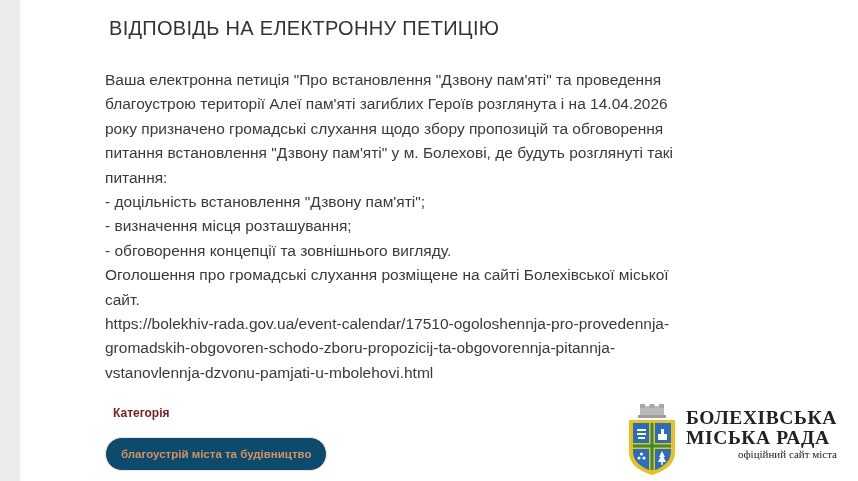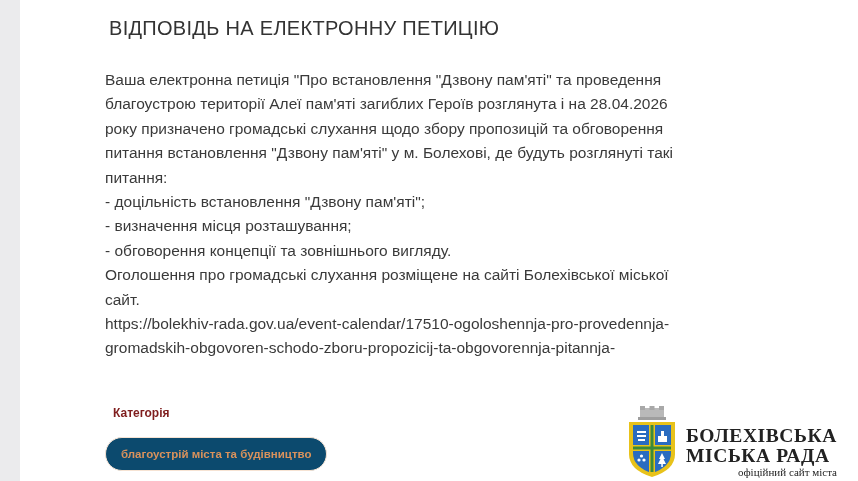--- a/index.html
+++ b/index.html
@@ -34,21 +34,21 @@
       position: absolute; top: 437px; left: 0;
       height: 34px; padding: 0 15px;
       border: 1.5px solid #f6e3d3; border-radius: 18px;
       display: flex; align-items: center;
       font-size: 11.5px; font-weight: bold; color: #d9925c;
       background: #0c4a6e; box-sizing: border-box; white-space: nowrap;
       cursor: pointer;
     }
     .logo {
       position: absolute; left: 624px; top: 404px; width: 220px; height: 74px;
-      display: flex; align-items: flex-end;
+      display: flex; align-items: flex-start;
     }
     .coat {
       width: 56px; height: 72px; margin-right: 6px;
     }
     .logo-text { display: flex; flex-direction: column; margin-top: 4px; }
     .logo-line {
       font-family: "Liberation Serif", "DejaVu Serif", serif;
       font-weight: bold; font-size: 19.5px; line-height: 20px;
       color: #222222; letter-spacing: 0.6px; white-space: nowrap;
     }
@@ -61,31 +61,32 @@
 </head>
 <body>
 
 <div class="left-strip"></div>
 
 <div class="content">
   <h1 class="page-title">ВІДПОВІДЬ НА ЕЛЕКТРОННУ ПЕТИЦІЮ</h1>
 
   <div class="body-text">
     <div>Ваша електронна петиція "Про встановлення "Дзвону пам'яті" та проведення</div>
-    <div>благоустрою території Алеї пам'яті загиблих Героїв розглянута і на 28.04.2026</div>
+    <div>благоустрою території Алеї пам'яті загиблих Героїв розглянута і на 14.04.2026</div>
     <div>року призначено громадські слухання щодо збору пропозицій та обговорення</div>
     <div>питання встановлення "Дзвону пам'яті" у м. Болехові, де будуть розглянуті такі</div>
     <div>питання:</div>
     <div>- доцільність встановлення "Дзвону пам'яті";</div>
     <div>- визначення місця розташування;</div>
     <div>- обговорення концепції та зовнішнього вигляду.</div>
     <div>Оголошення про громадські слухання розміщене на сайті Болехівської міської</div>
     <div>сайт.</div>
     <div>https://bolekhiv-rada.gov.ua/event-calendar/17510-ogoloshennja-pro-provedennja-</div>
     <div>gromadskih-obgovoren-schodo-zboru-propozicij-ta-obgovorennja-pitannja-</div>
+    <div>vstanovlennja-dzvonu-pamjati-u-mbolehovi.html</div>
   </div>
 
   <h3 class="category-heading">Категорія</h3>
   <a class="category-tag">благоустрій міста та будівництво</a>
 </div>
 
 <div class="logo">
   <svg class="coat" viewBox="0 0 56 72">
 
     <rect x="16" y="2" width="24" height="10" fill="#b9b9b9"></rect>

